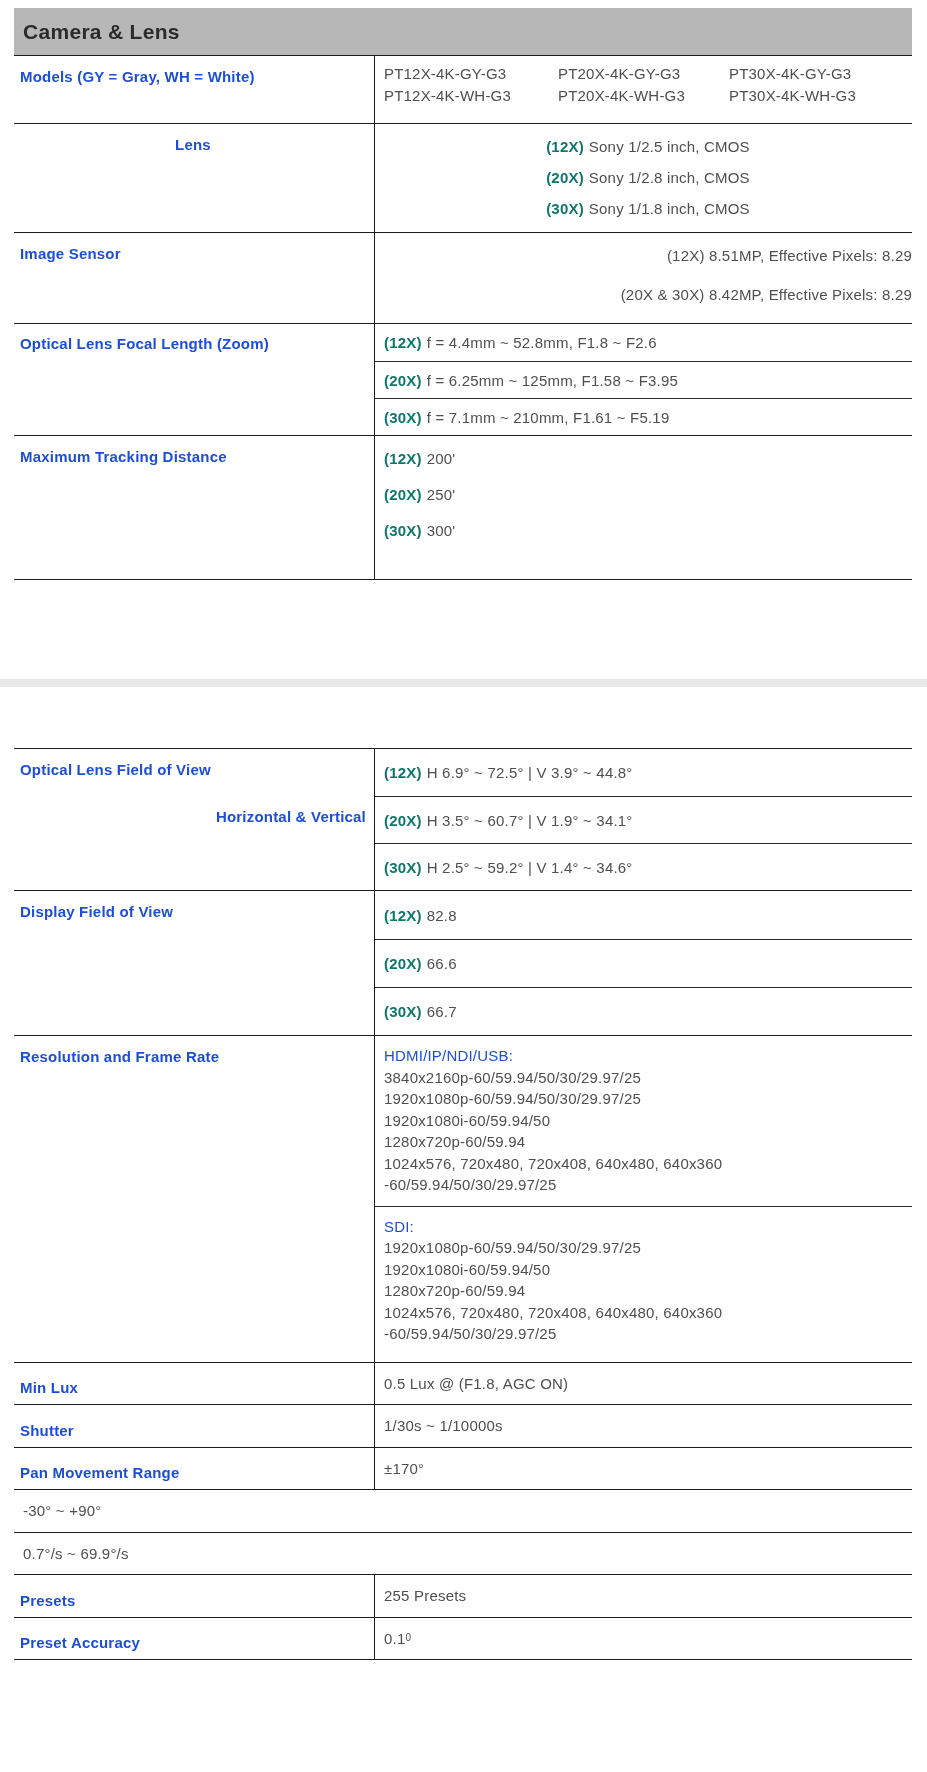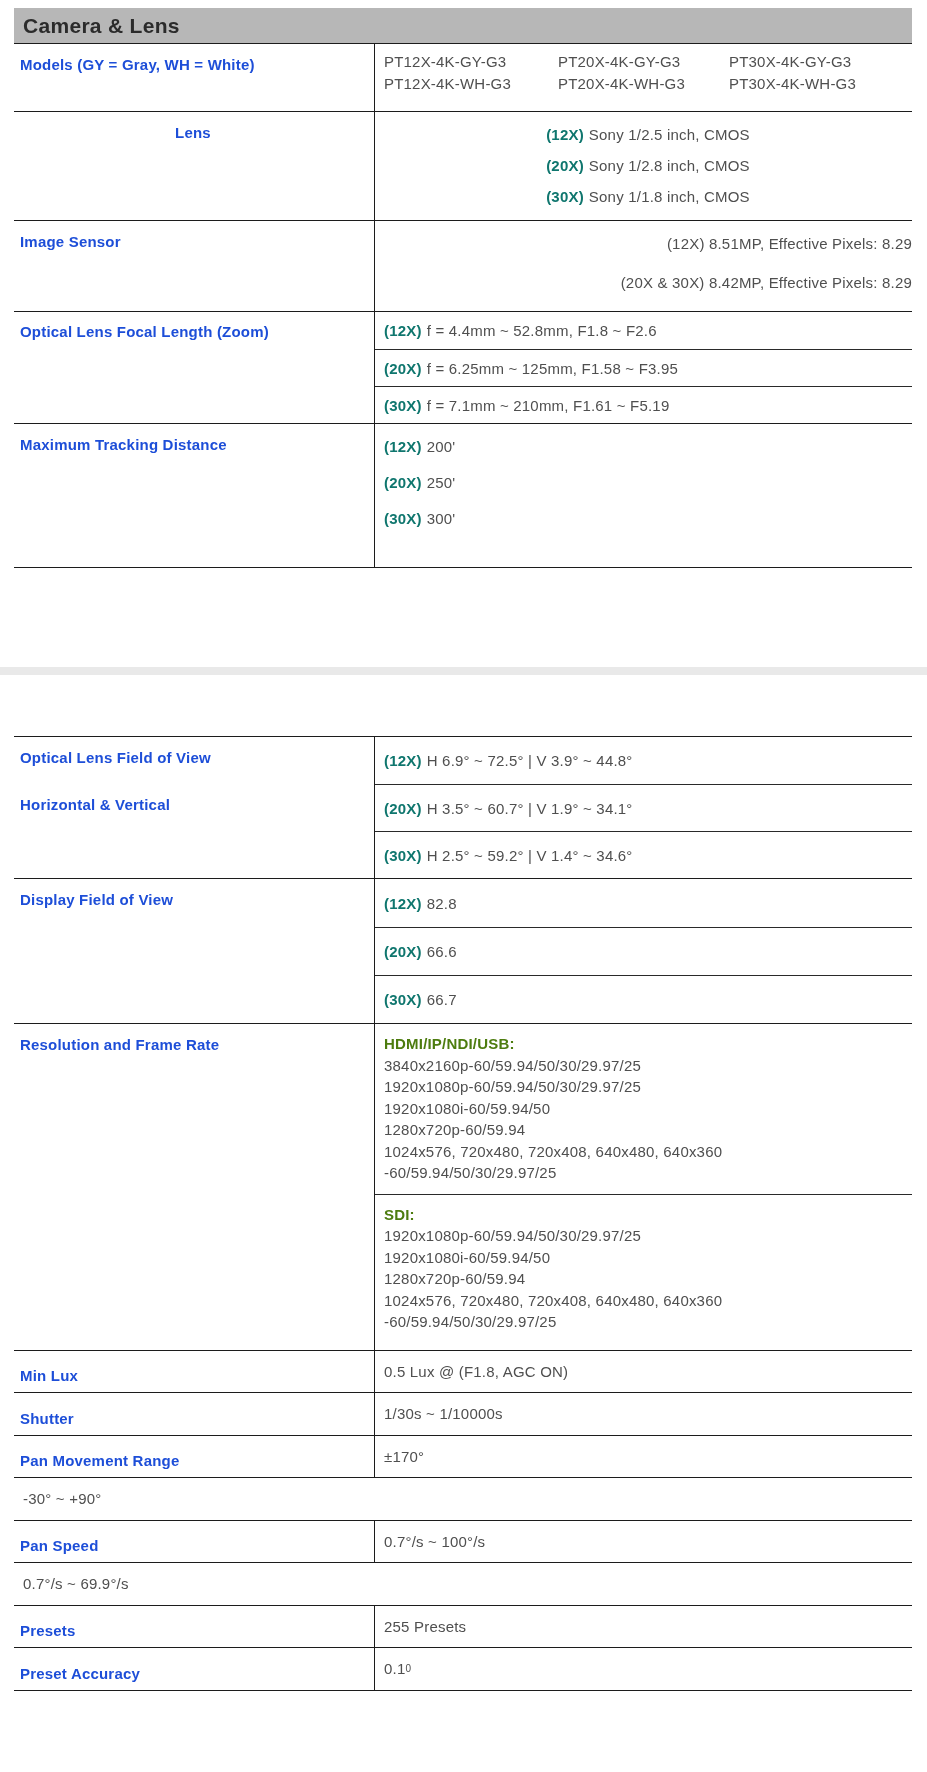--- a/index.html
+++ b/index.html
@@ -7,21 +7,21 @@
   body {
     width: 927px; height: 1772px; overflow: hidden;
     font-family: "Liberation Sans", "DejaVu Sans", sans-serif;
     color: #4f4f4f;
   }
   .sheet { padding: 8px 15px 0 14px; }
 
   
   .thead {
     background: #b7b7b7;
-    height: 36px;
+    height: 48px;
     display: flex; align-items: center;
     padding-left: 9px;
     font-size: 21px; font-weight: 700; color: #2b2b2b;
     letter-spacing: 0.3px;
     border-bottom: 1.5px solid #1c1c1c;
   }
 
   
   .row {
     display: grid;
@@ -65,27 +65,27 @@
 
   
   .gap-top { height: 99px; }
   .band { height: 8px; background: #e9e9e9; margin: 0 -15px 0 -14px; }
   .gap-bottom { height: 61px; }
 
   
   .table2 { border-top: 1.5px solid #1c1c1c; }
   .r-fov .sub, .r-dfov .sub { min-height: 47px; }
   .r-dfov .sub { min-height: 48px; }
-  .r-fov .lbl-line2 { margin-top: 26px; }
+  .r-fov .lbl-line2 { margin-top: 26px; text-align: right; }
 
   .grp { padding: 9px 8px 10px 9px; line-height: 21.5px; }
   .grp + .grp { border-top: 1px solid #2a2a2a; }
   .grp-1 { min-height: 169px; }
   .grp-2 { min-height: 156px; }
-  .grp-head { font-weight: 700; color: #4d7c0f; }
+  .grp-head { font-weight: 400; color: #1d4ed8; }
 
   
   .srow { min-height: 42.5px; }
   .srow .lbl { display: flex; align-items: center; padding-top: 9px; }
   .srow .val { display: flex; align-items: center; padding-left: 9px; }
   sup { font-size: 10px; line-height: 0; vertical-align: super; }
 </style>
 </head>
 <body>
 
@@ -243,24 +243,20 @@
       <div class="val">1/30s ~ 1/10000s</div>
     </div>
     <div class="row srow">
       <div class="lbl">Pan Movement Range</div>
       <div class="val">±170°</div>
     </div>
     <div class="row srow">
       <div class="val">-30° ~ +90°</div>
     </div>
     <div class="row srow">
-      <div class="lbl">Pan Speed</div>
-      <div class="val">0.7°/s ~ 100°/s</div>
-    </div>
-    <div class="row srow">
       <div class="val">0.7°/s ~ 69.9°/s</div>
     </div>
     <div class="row srow">
       <div class="lbl">Presets</div>
       <div class="val">255 Presets</div>
     </div>
     <div class="row srow">
       <div class="lbl">Preset Accuracy</div>
       <div class="val">
         <span>0.1</span>

